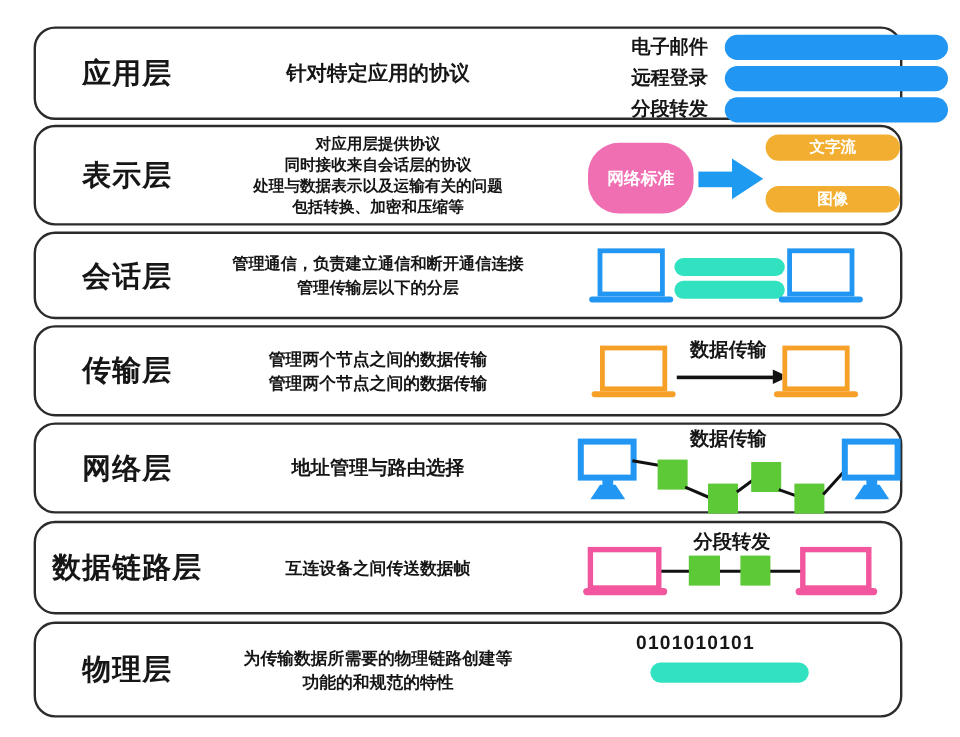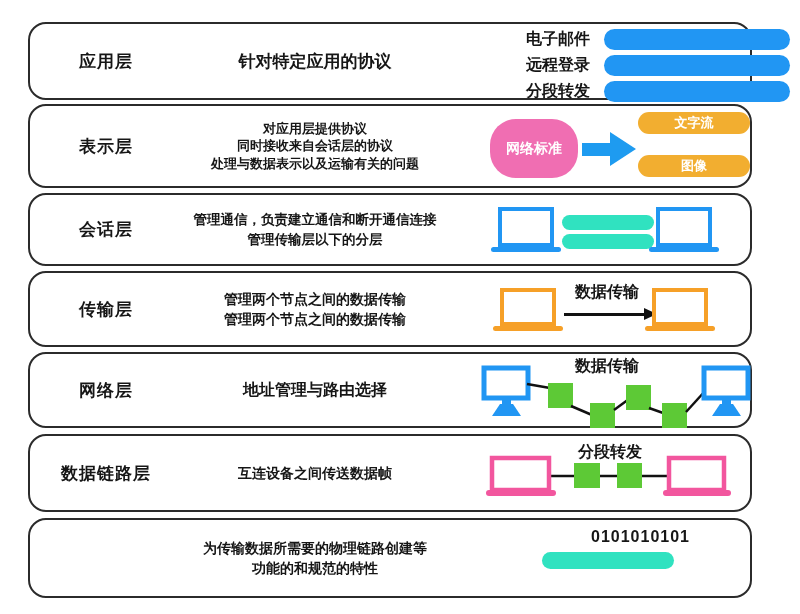--- a/index.html
+++ b/index.html
@@ -17,21 +17,21 @@
   #l2{top:104px;height:84px}
   #l3{top:193px;height:73px}
   #l4{top:271px;height:76px}
   #l5{top:352px;height:76px}
   #l6{top:434px;height:78px}
   #l7{top:518px;height:80px}
 
   .layer-title {
     position:absolute; left:8px; top:0; bottom:0; width:136px;
     display:flex; align-items:center; justify-content:center;
-    font-size:17px; font-weight:bold; letter-spacing:1px; white-space:nowrap;
+    font-size:24px; font-weight:bold; letter-spacing:1px; white-space:nowrap;
   }
   .layer-desc {
     position:absolute; left:140px; top:0; bottom:0; width:290px;
     display:flex; flex-direction:column; align-items:center; justify-content:center;
     font-weight:bold; text-align:left; white-space:nowrap;
   }
   .desc-lg{font-size:17px}
   .desc-xl{font-size:16px}
   .desc-md{font-size:14px; line-height:20px}
   .desc-sm{font-size:13px; line-height:17.5px}
@@ -81,21 +81,21 @@
     position:absolute; font-size:16px; font-weight:bold; text-align:center; white-space:nowrap;
   }
   #anno-tr { left:517px; top:9px; width:120px; }
   #anno-net { left:512px; top:2px; width:130px; }
   #anno-dl { left:520px; top:6px; width:120px; }
 
   .net-svg { position:absolute; left:450px; top:4px; }
   .dl-svg  { position:absolute; left:455px; top:9px; }
 
   
-  .bits { position:absolute; left:500px; top:8px; width:160px; text-align:right;
+  .bits { position:absolute; left:500px; top:8px; width:160px; text-align:left;
           font-size:16px; font-weight:bold; letter-spacing:1px; }
   .phy-pill { position:absolute; left:512px; top:32px; width:132px; height:17px;
               background:#30E2C0; border-radius:9px; }
 </style>
 </head>
 <body>
 
 <div class="stage">
 
   <div class="layer" id="l1">
@@ -118,20 +118,21 @@
       </div>
     </div>
   </div>
 
   <div class="layer" id="l2">
     <div class="layer-title">表示层</div>
     <div class="layer-desc desc-sm">
       <span>对应用层提供协议</span>
       <span>同时接收来自会话层的协议</span>
       <span>处理与数据表示以及运输有关的问题</span>
+      <span>包括转换、加密和压缩等</span>
     </div>
     <div class="std-box">网络标准</div>
     <div class="arrow-shaft"></div>
     <div class="arrow-head"></div>
     <div class="fmt-pills">
       <div class="fmt-pill">文字流</div>
       <div class="fmt-pill">图像</div>
       <div class="fmt-pill">声音</div>
     </div>
   </div>
@@ -223,20 +224,21 @@
       <rect x="132" y="18" width="25" height="25" fill="#5DC936"></rect>
 
       <g>
         <rect x="184" y="13" width="55" height="32" fill="#fff" stroke="#F2569E" stroke-width="4.5"></rect>
         <rect x="178" y="45" width="68" height="6" rx="3" fill="#F2569E"></rect>
       </g>
     </svg>
   </div>
 
   <div class="layer" id="l7">
+    <div class="layer-title">物理层</div>
     <div class="layer-desc desc-md">
       <span>为传输数据所需要的物理链路创建等</span>
       <span>功能的和规范的特性</span>
     </div>
     <div class="bits">0101010101</div>
     <div class="phy-pill"></div>
   </div>
 
 </div>
 

